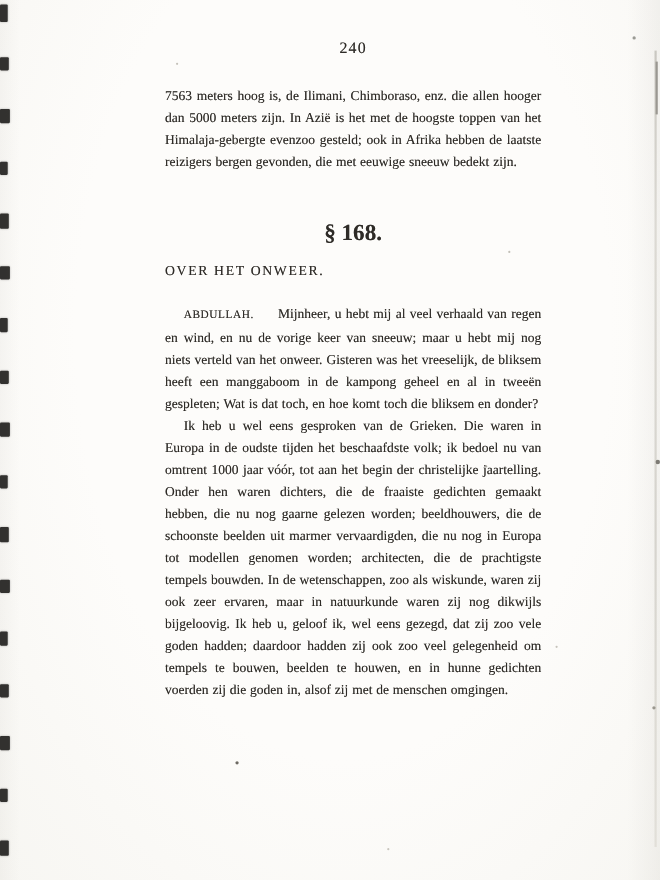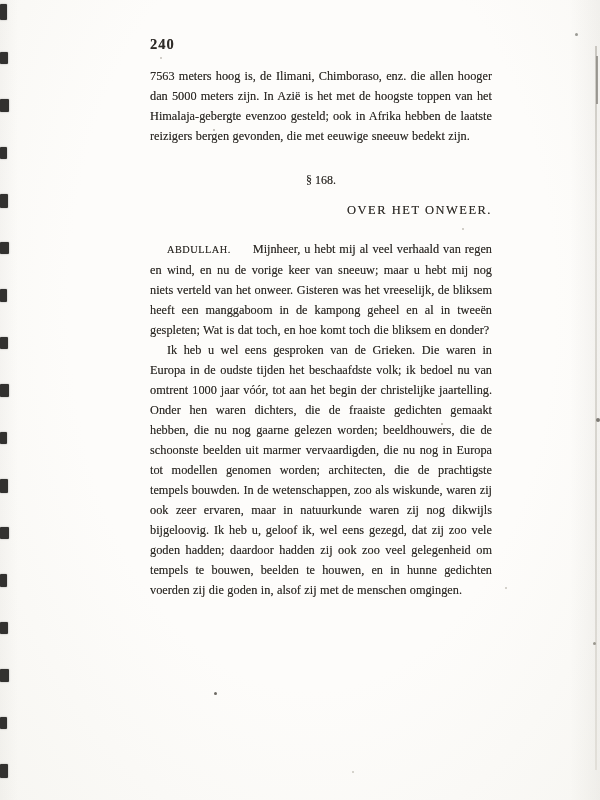--- a/index.html
+++ b/index.html
@@ -19,41 +19,41 @@
   }
   .column {
     position: absolute;
     left: 150px; top: 0;
     width: 342px;
     color: #2e2b27;
     text-shadow: 0 0 0.4px rgba(46,43,39,0.55);
   }
   .page-number {
     margin-top: 36px;
-    text-align: left;
-    font-weight: bold;
+    text-align: center;
+    font-weight: normal;
     font-size: 14.5px;
     letter-spacing: 1px;
   }
   .intro {
-    margin-top: 13px;
+    margin-top: 24px;
     font-size: 12.3px;
     line-height: 20px;
     text-align: justify;
     word-spacing: 0.4px;
   }
   .heading {
-    margin-top: 27px;
+    margin-top: 42px;
     text-align: center;
-    font-weight: normal;
-    font-size: 12px;
+    font-weight: bold;
+    font-size: 21px;
   }
   .subheading {
     margin-top: 15px;
-    text-align: right;
+    text-align: left;
     font-size: 12.5px;
     letter-spacing: 1.5px;
   }
   .dialogue { margin-top: 21px; }
   .dialogue p {
     margin: 0;
     font-size: 12.3px;
     line-height: 20px;
     text-align: justify;
     text-indent: 17px;

